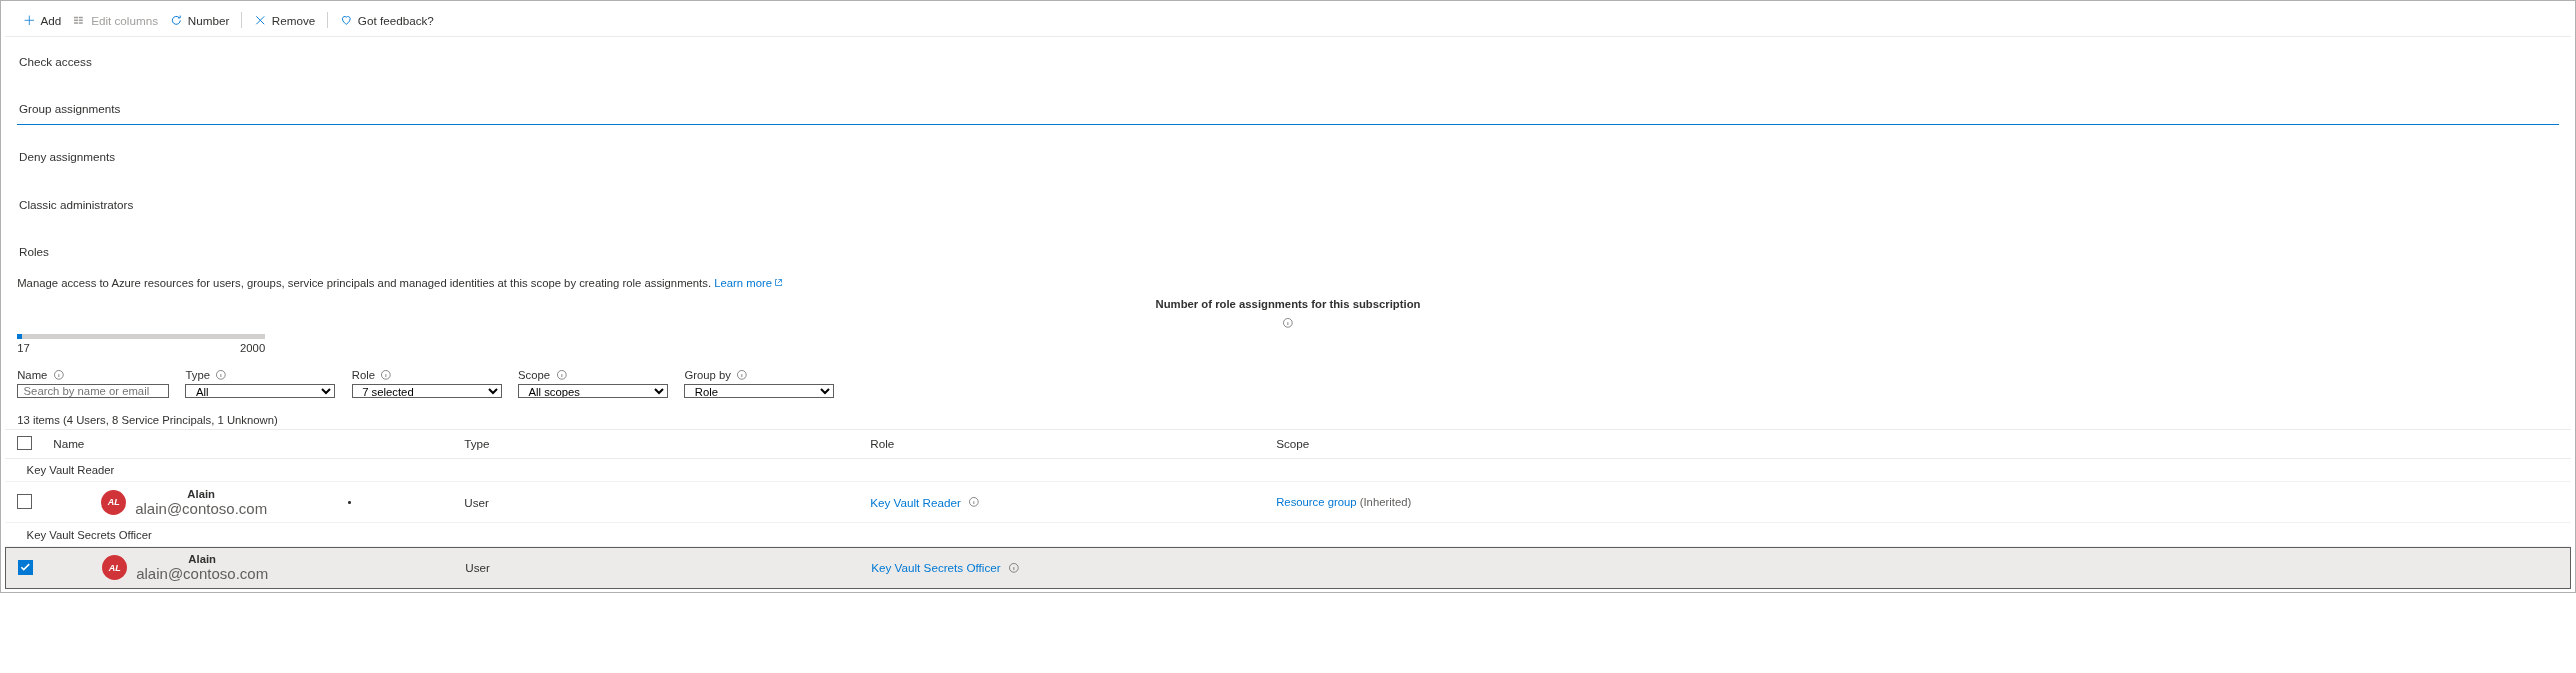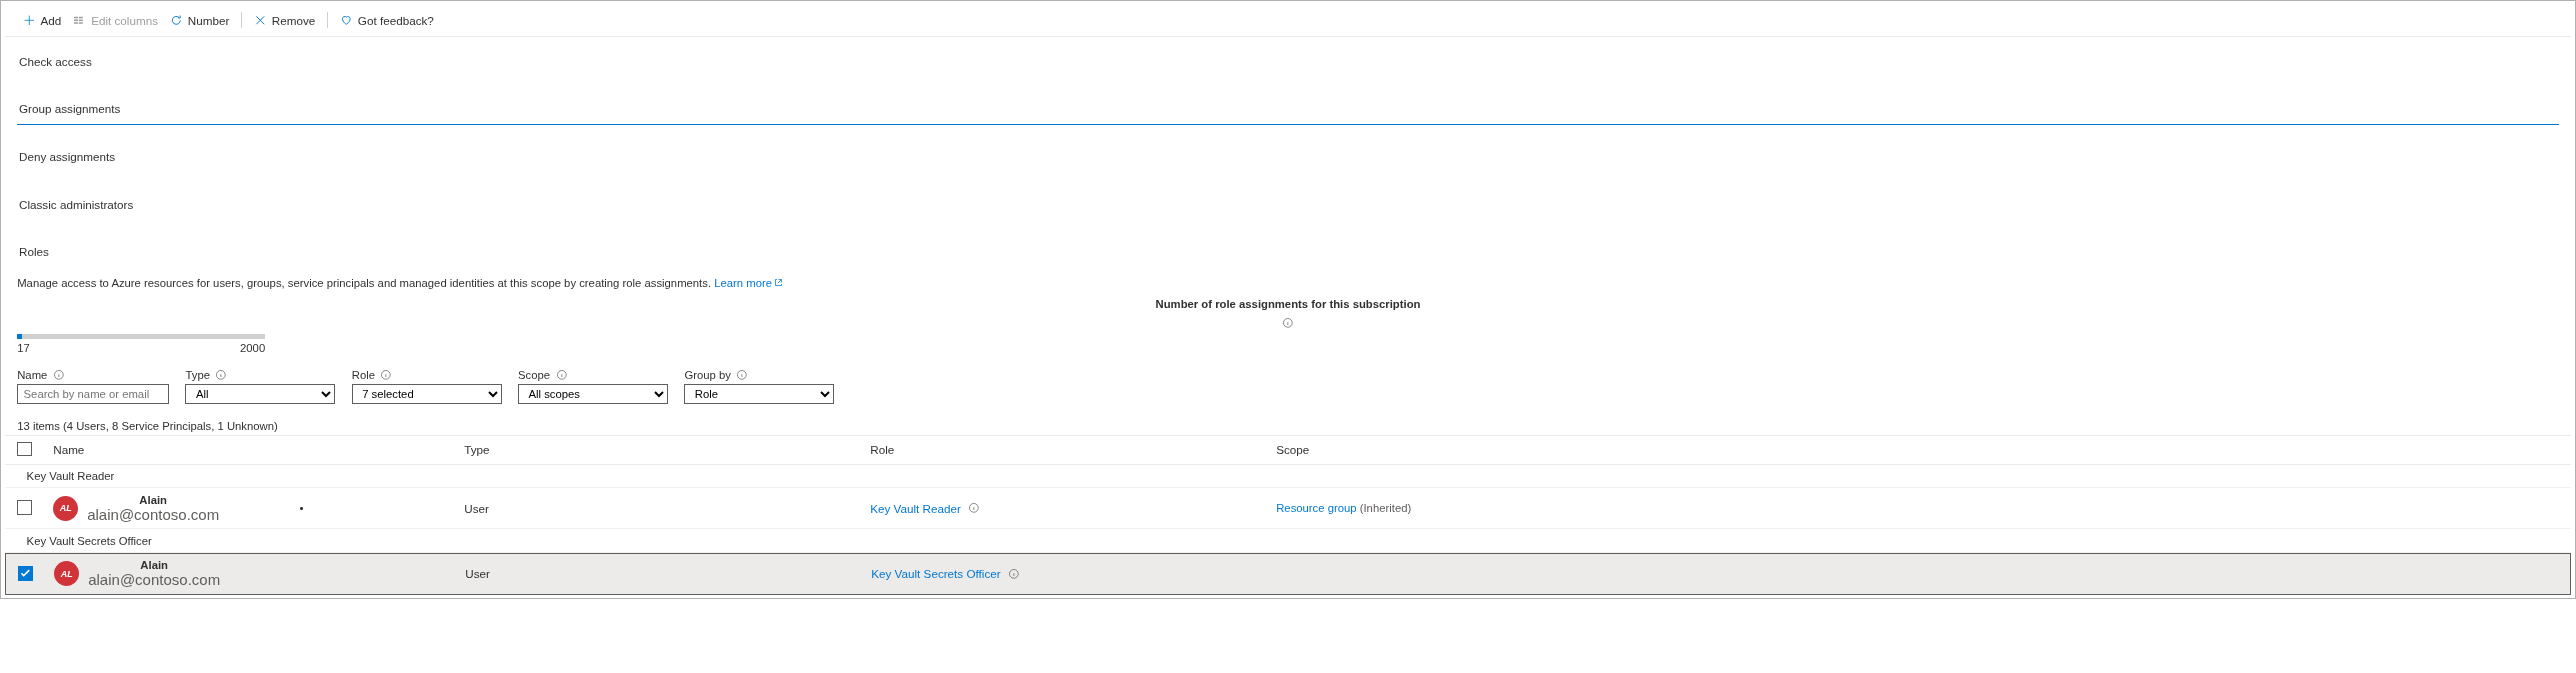--- a/index.html
+++ b/index.html
@@ -127,21 +127,21 @@
       flex-direction: column;
       gap: 2.7px;
     }
     .filter-label {
       display: flex;
       align-items: center;
       gap: 5.4px;
       font-size: 11.3px;
     }
     .filter input, .filter select {
-      height: 20px;
+      height: 14px;
       font-size: 11.3px;
       padding: 0 5.4px;
       border: 0.9px solid #605e5c;
       background: #fff;
       font-family: inherit;
     }
     .filter input {
       width: 152px;
     }
     .filter select {
@@ -190,20 +190,21 @@
     }
     .chk.checked {
       background: #0078d4;
       border-color: #0078d4;
       color: #fff;
     }
     .name-cell {
       display: flex;
       align-items: center;
       gap: 9px;
+      margin-left: 48px;
     }
     .avatar {
       width: 25px;
       height: 25px;
       border-radius: 50%;
       background: #d13438;
       color: #fff;
       font-size: 9px;
       font-weight: 600;
       display: inline-flex;

